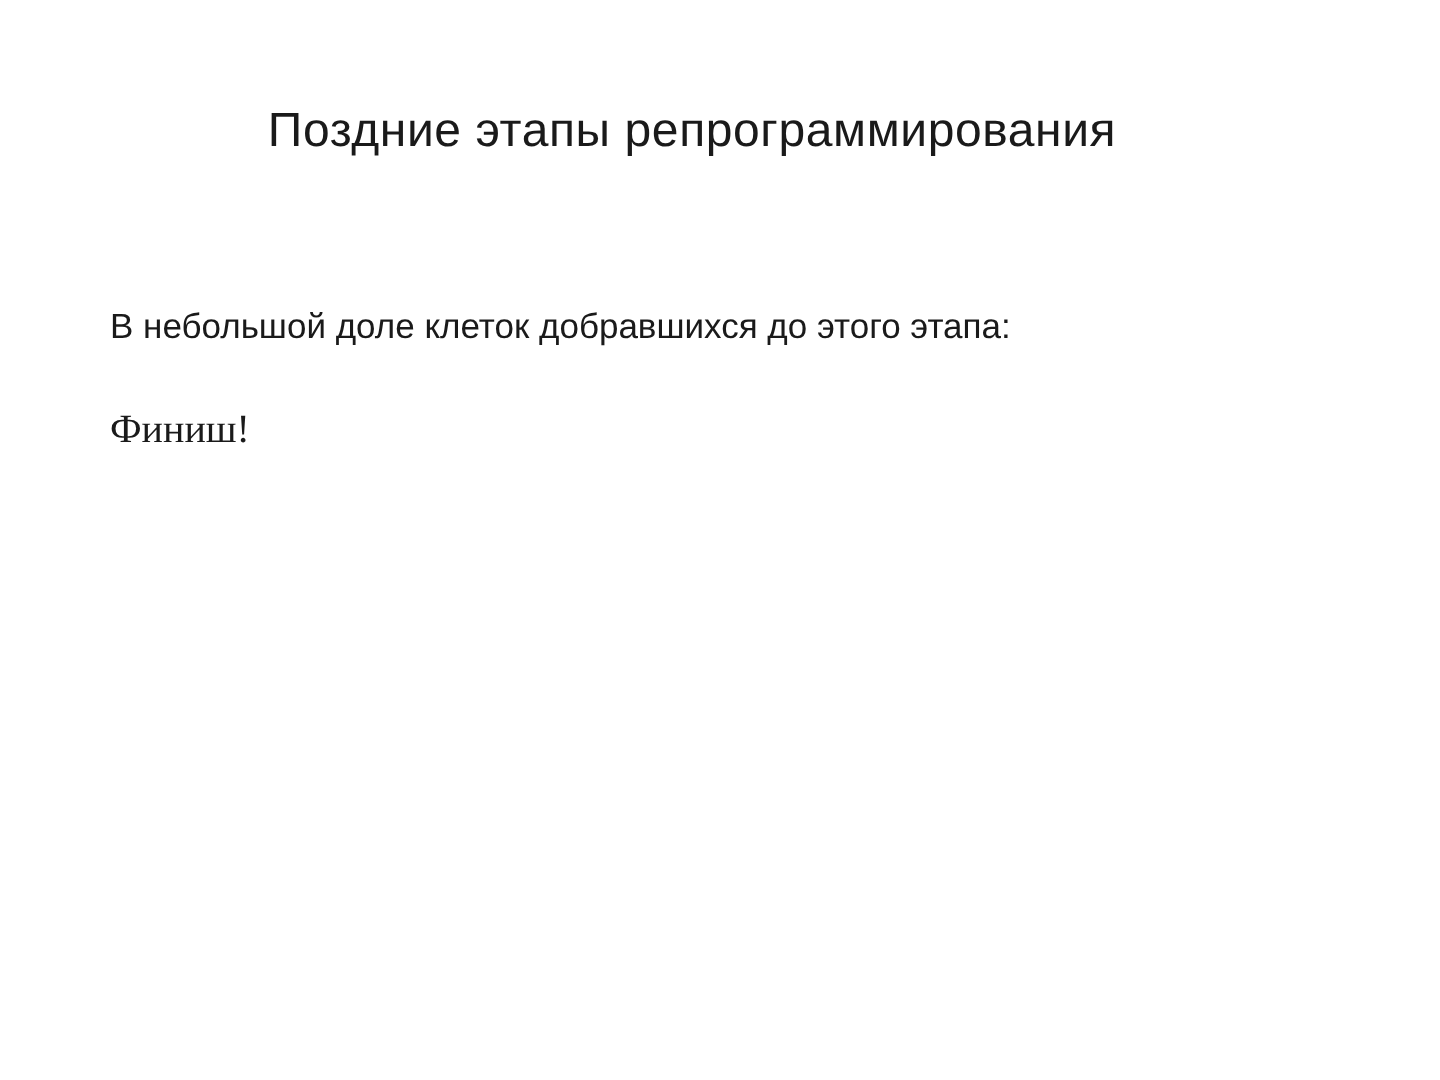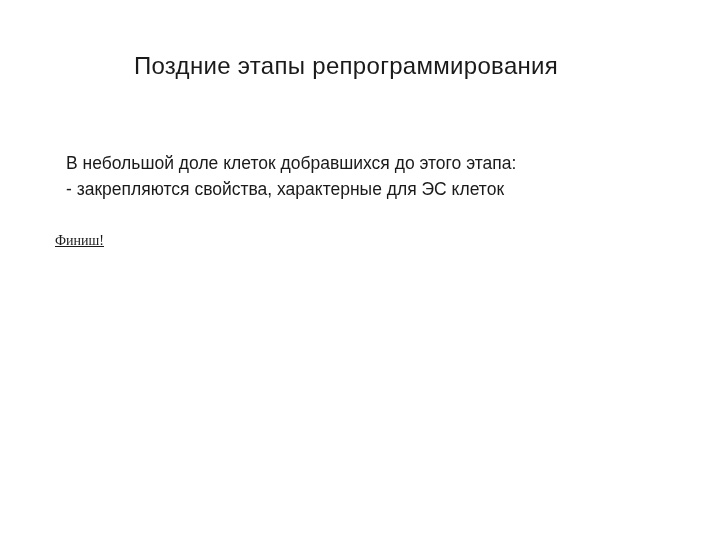--- a/index.html
+++ b/index.html
@@ -35,40 +35,37 @@
     position: absolute;
     top: 150px;
     left: 55px;
     width: 600px;
     font-size: 17.5px;
     line-height: 26px;
     color: #1a1a1a;
   }
   .body-line {
     white-space: nowrap;
-    margin-left: 11px;
   }
   .blank-line {
     height: 26px;
   }
   .finish-line {
     font-family: "Liberation Serif", serif;
-    font-size: 14px;
+    font-size: 20px;
     line-height: 26px;
     white-space: nowrap;
-    text-decoration: underline;
   }
 </style>
 </head>
 <body>
 
 <div class="slide">
 
   <h1 class="title">Поздние этапы репрограммирования</h1>
 
   <div class="body-text">
     <div class="body-line">В небольшой доле клеток добравшихся до этого этапа:</div>
-    <div class="body-line">- закрепляются свойства, характерные для ЭС клеток</div>
     <div class="blank-line"></div>
     <div class="finish-line">Финиш!</div>
   </div>
 
 </div>
 
 </body></html>

